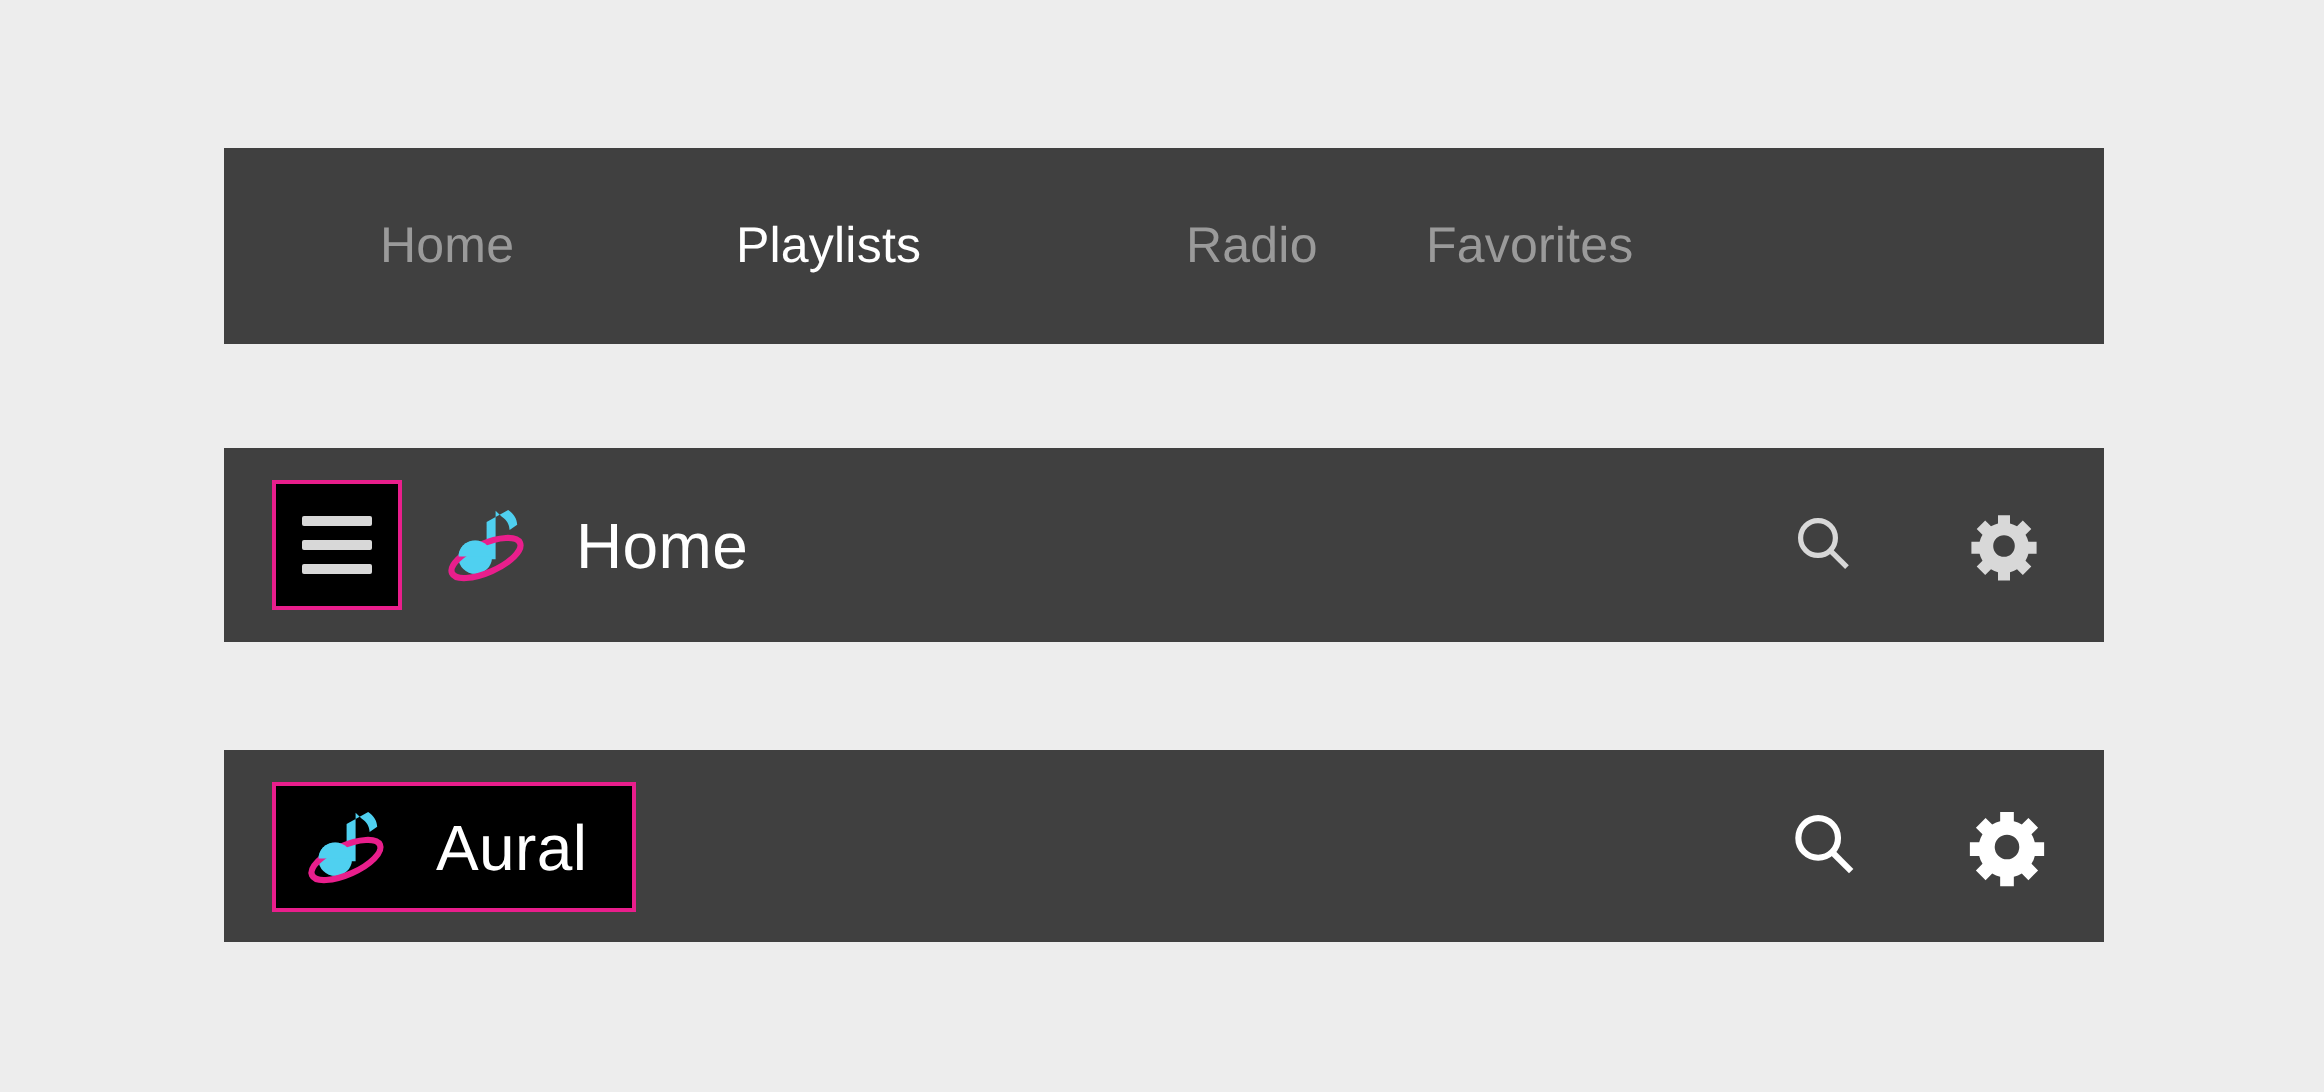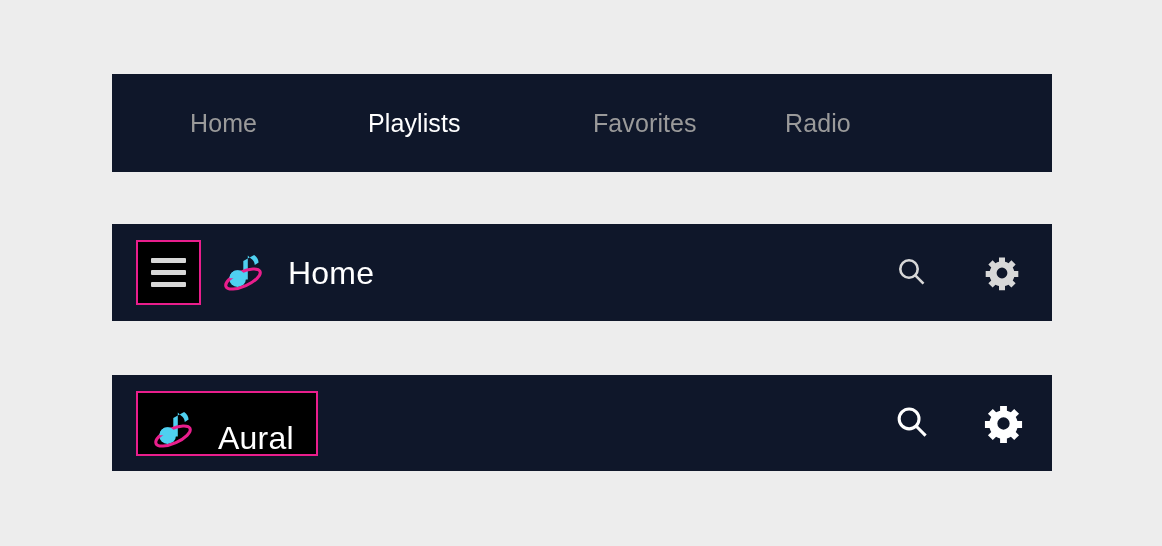--- a/index.html
+++ b/index.html
@@ -12,21 +12,21 @@
 
   body {
     background: #ededed;
     font-family: "Liberation Sans", sans-serif;
     position: relative;
   }
 
   
   .bar {
     position: absolute;
-    background: #0f172a;
+    background: #404040;
     display: flex;
     align-items: center;
   }
 
   
   #nav-bar {
     left: 112px;
     top: 74px;
     width: 940px;
     height: 98px;
@@ -117,21 +117,21 @@
 
   #aural-brand {
     position: absolute;
     left: 24px;
     top: 16px;
     width: 182px;
     height: 65px;
     border: 2px solid #e91e8c;
     background: #000;
     display: flex;
-    align-items: flex-end;
+    align-items: center;
     cursor: pointer;
   }
   #aural-brand .logo { width: 48px; height: 48px; display: block; margin-left: 12px; }
   #aural-brand .bar-title { margin-left: 20px; font-weight: 400; }
 
   
   .bar-actions {
     position: absolute;
     top: 0;
     height: 100%;
@@ -154,22 +154,22 @@
   #home-actions .icon-btn svg  { width: 36px; height: 36px; }
   #aural-actions .icon-btn svg { width: 41px; height: 41px; }
 </style>
 </head>
 <body>
 
 <div class="bar" id="nav-bar">
   <div class="nav-items">
     <div class="nav-item" id="nav-item-home">Home</div>
     <div class="nav-item is-active" id="nav-item-playlists">Playlists</div>
+    <div class="nav-item" id="nav-item-radio">Radio</div>
     <div class="nav-item" id="nav-item-favorites">Favorites</div>
-    <div class="nav-item" id="nav-item-radio">Radio</div>
   </div>
 </div>
 
 <div class="bar" id="app-bar-home">
 
   <div id="menu-button">
     <span class="hb-line"></span>
     <span class="hb-line"></span>
     <span class="hb-line"></span>
   </div>

